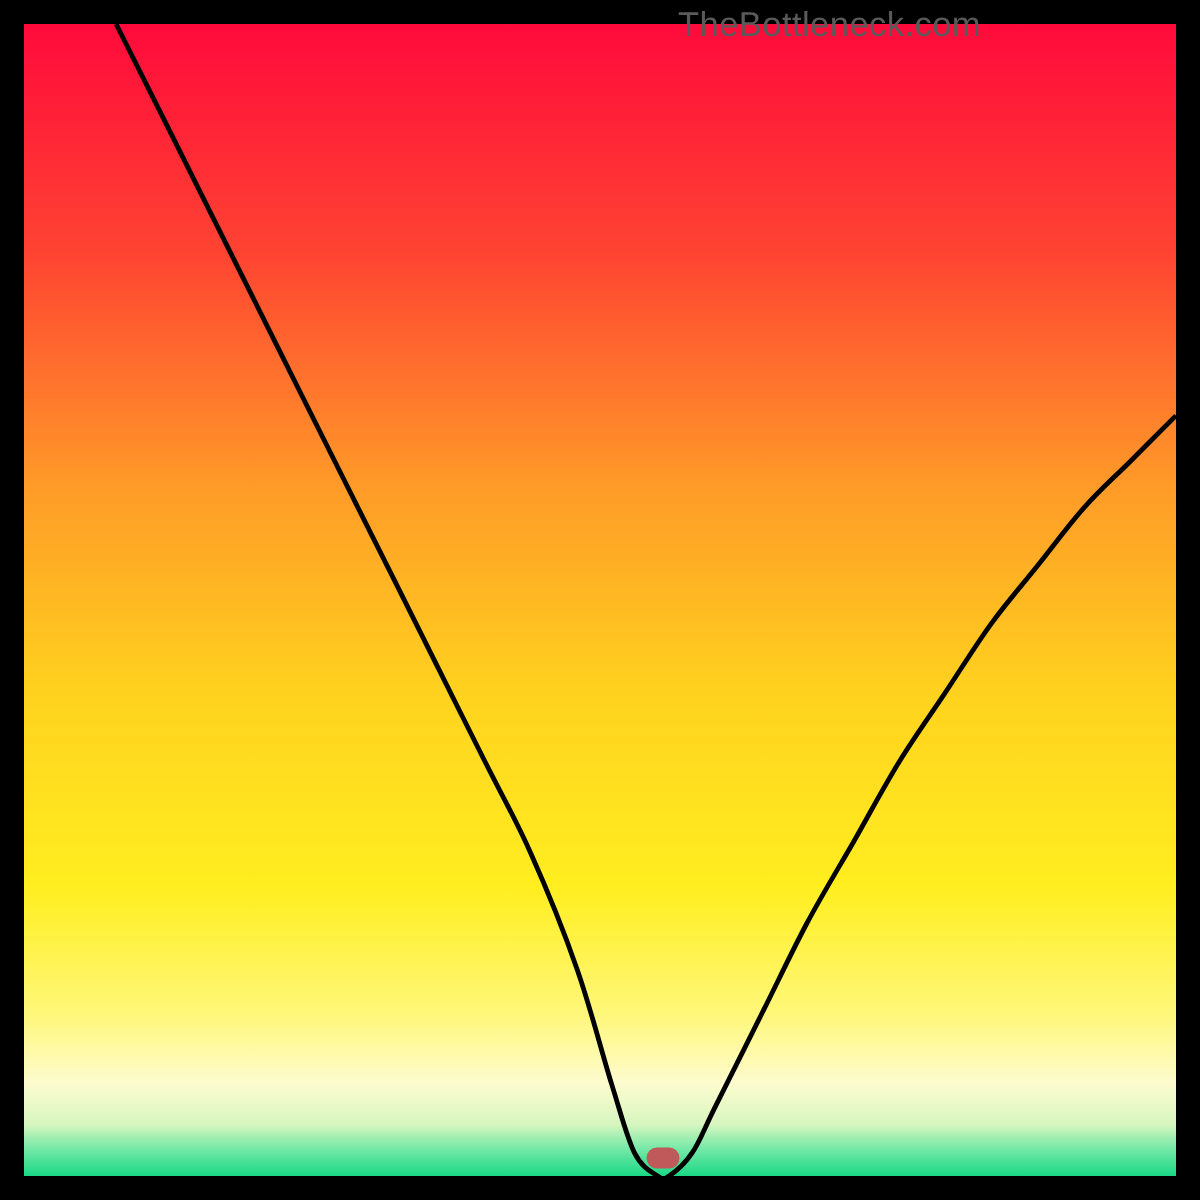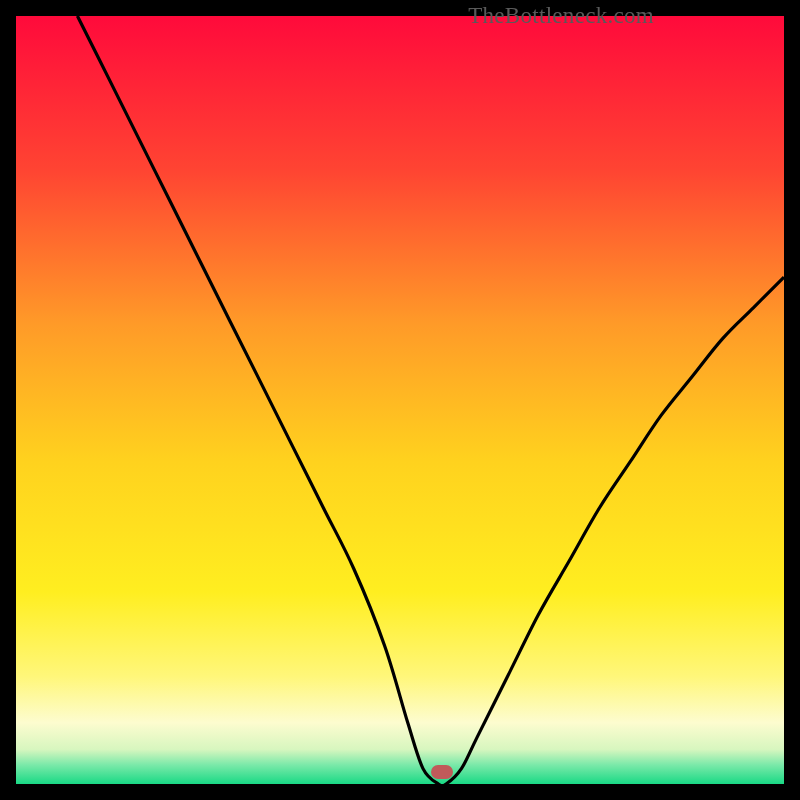--- a/index.html
+++ b/index.html
@@ -9,21 +9,20 @@
     height: 800px;
     background: #000;
     overflow: hidden;
     font-family: Arial, Helvetica, sans-serif;
   }
   .stage {
     position: relative;
     width: 668px;
     height: 800px;
     background: #000;
-    font-family: Liberation Serif, serif;
   }
   .plot-area {
     position: absolute;
     left: 16px;
     top: 16px;
     width: 768px;
     height: 768px;
     
   }
   .watermark {

